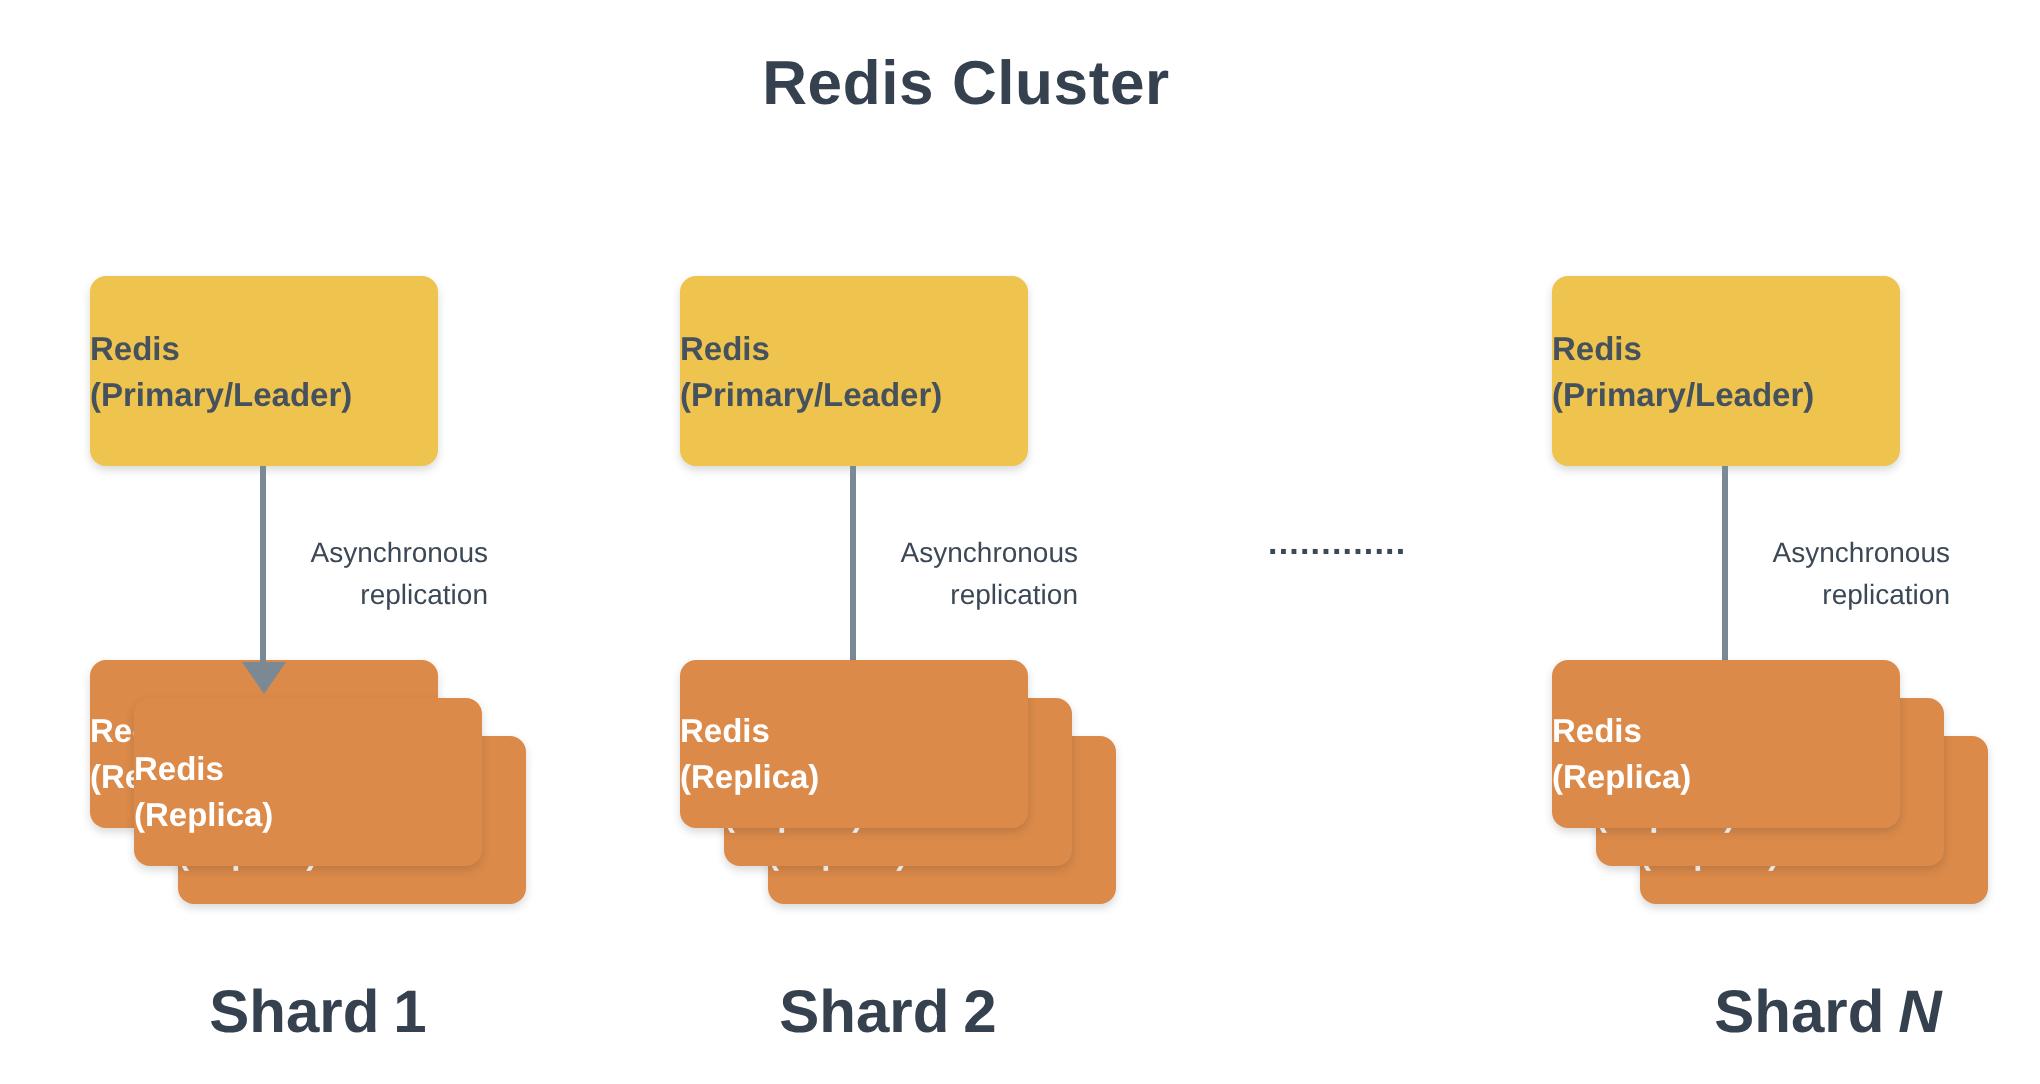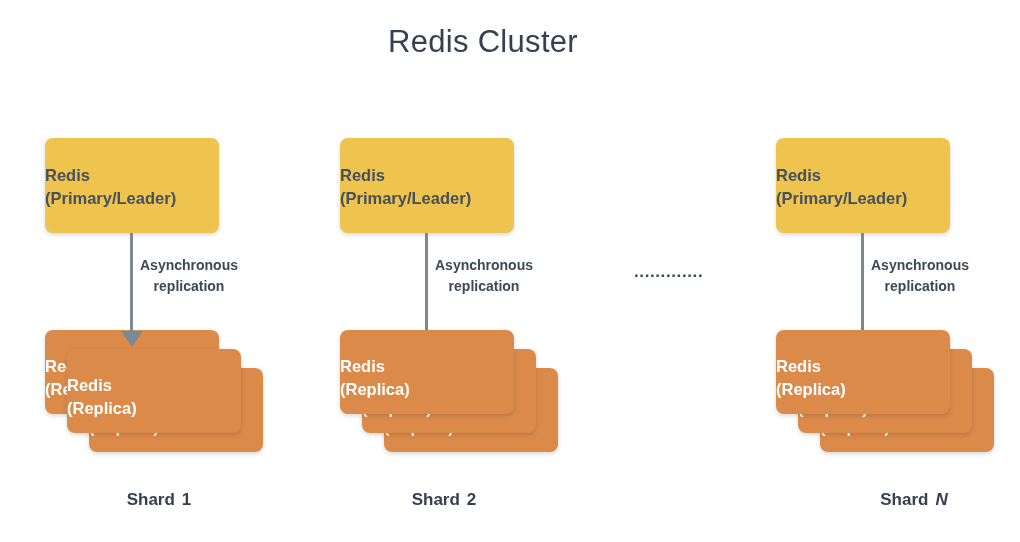--- a/index.html
+++ b/index.html
@@ -2,47 +2,47 @@
 <html><head>
 <meta charset="utf-8">
 <style>
   html,body { margin:0; padding:0; background:#ffffff; }
   .canvas {
     position:relative; width:1020px; height:542px; background:#ffffff;
     font-family:"Liberation Sans","DejaVu Sans",sans-serif; overflow:hidden;
   }
   .title {
     position:absolute; top:24px; left:0; width:966px; text-align:center;
-    font-size:31px; font-weight:400; color:#36414F; letter-spacing:0.3px;
+    font-size:31px; font-weight:700; color:#36414F; letter-spacing:0.3px;
   }
   .node {
     position:absolute; border-radius:8px; text-align:left; box-sizing:border-box;
     box-shadow:0 2px 4px rgba(40,45,50,0.18);
   }
   .primary {
     width:174px; height:95px; background:#EEC34E; color:#46515E;
     font-size:16.5px; font-weight:700; line-height:23px; padding-top:26px;
   }
   .replica {
     width:174px; height:84px; background:#DC8A49; color:#FFFFFF;
     font-size:16.5px; font-weight:700; line-height:23px; padding-top:25px;
   }
   .vline { position:absolute; width:3px; background:#7B8995; }
   .arrow-head {
     position:absolute; width:0; height:0;
     border-left:11px solid transparent; border-right:11px solid transparent;
     border-top:16px solid #7B8995;
   }
   .conn-label {
-    position:absolute; width:110px; top:255px; text-align:center;
-    font-size:14px; font-weight:700; line-height:21px; color:#3C4856;
+    position:absolute; width:110px; top:266px; text-align:right;
+    font-size:14px; font-weight:400; line-height:21px; color:#3C4856;
   }
   .shard-label {
     position:absolute; top:490px; width:218px; text-align:center;
-    font-size:17px; font-weight:700; color:#36414F;
+    font-size:30px; font-weight:700; color:#36414F;
   }
   .shard-label .num { margin-left:7px; }
   .italic { font-style:italic; }
   .ellipsis {
     position:absolute; left:634px; top:262px; width:80px;
     font-size:17px; font-weight:700; letter-spacing:0.6px; color:#3C4856;
   }
   .z0{z-index:0}.z1{z-index:1}.z2{z-index:2}.z3{z-index:3}
 </style>
 </head>

